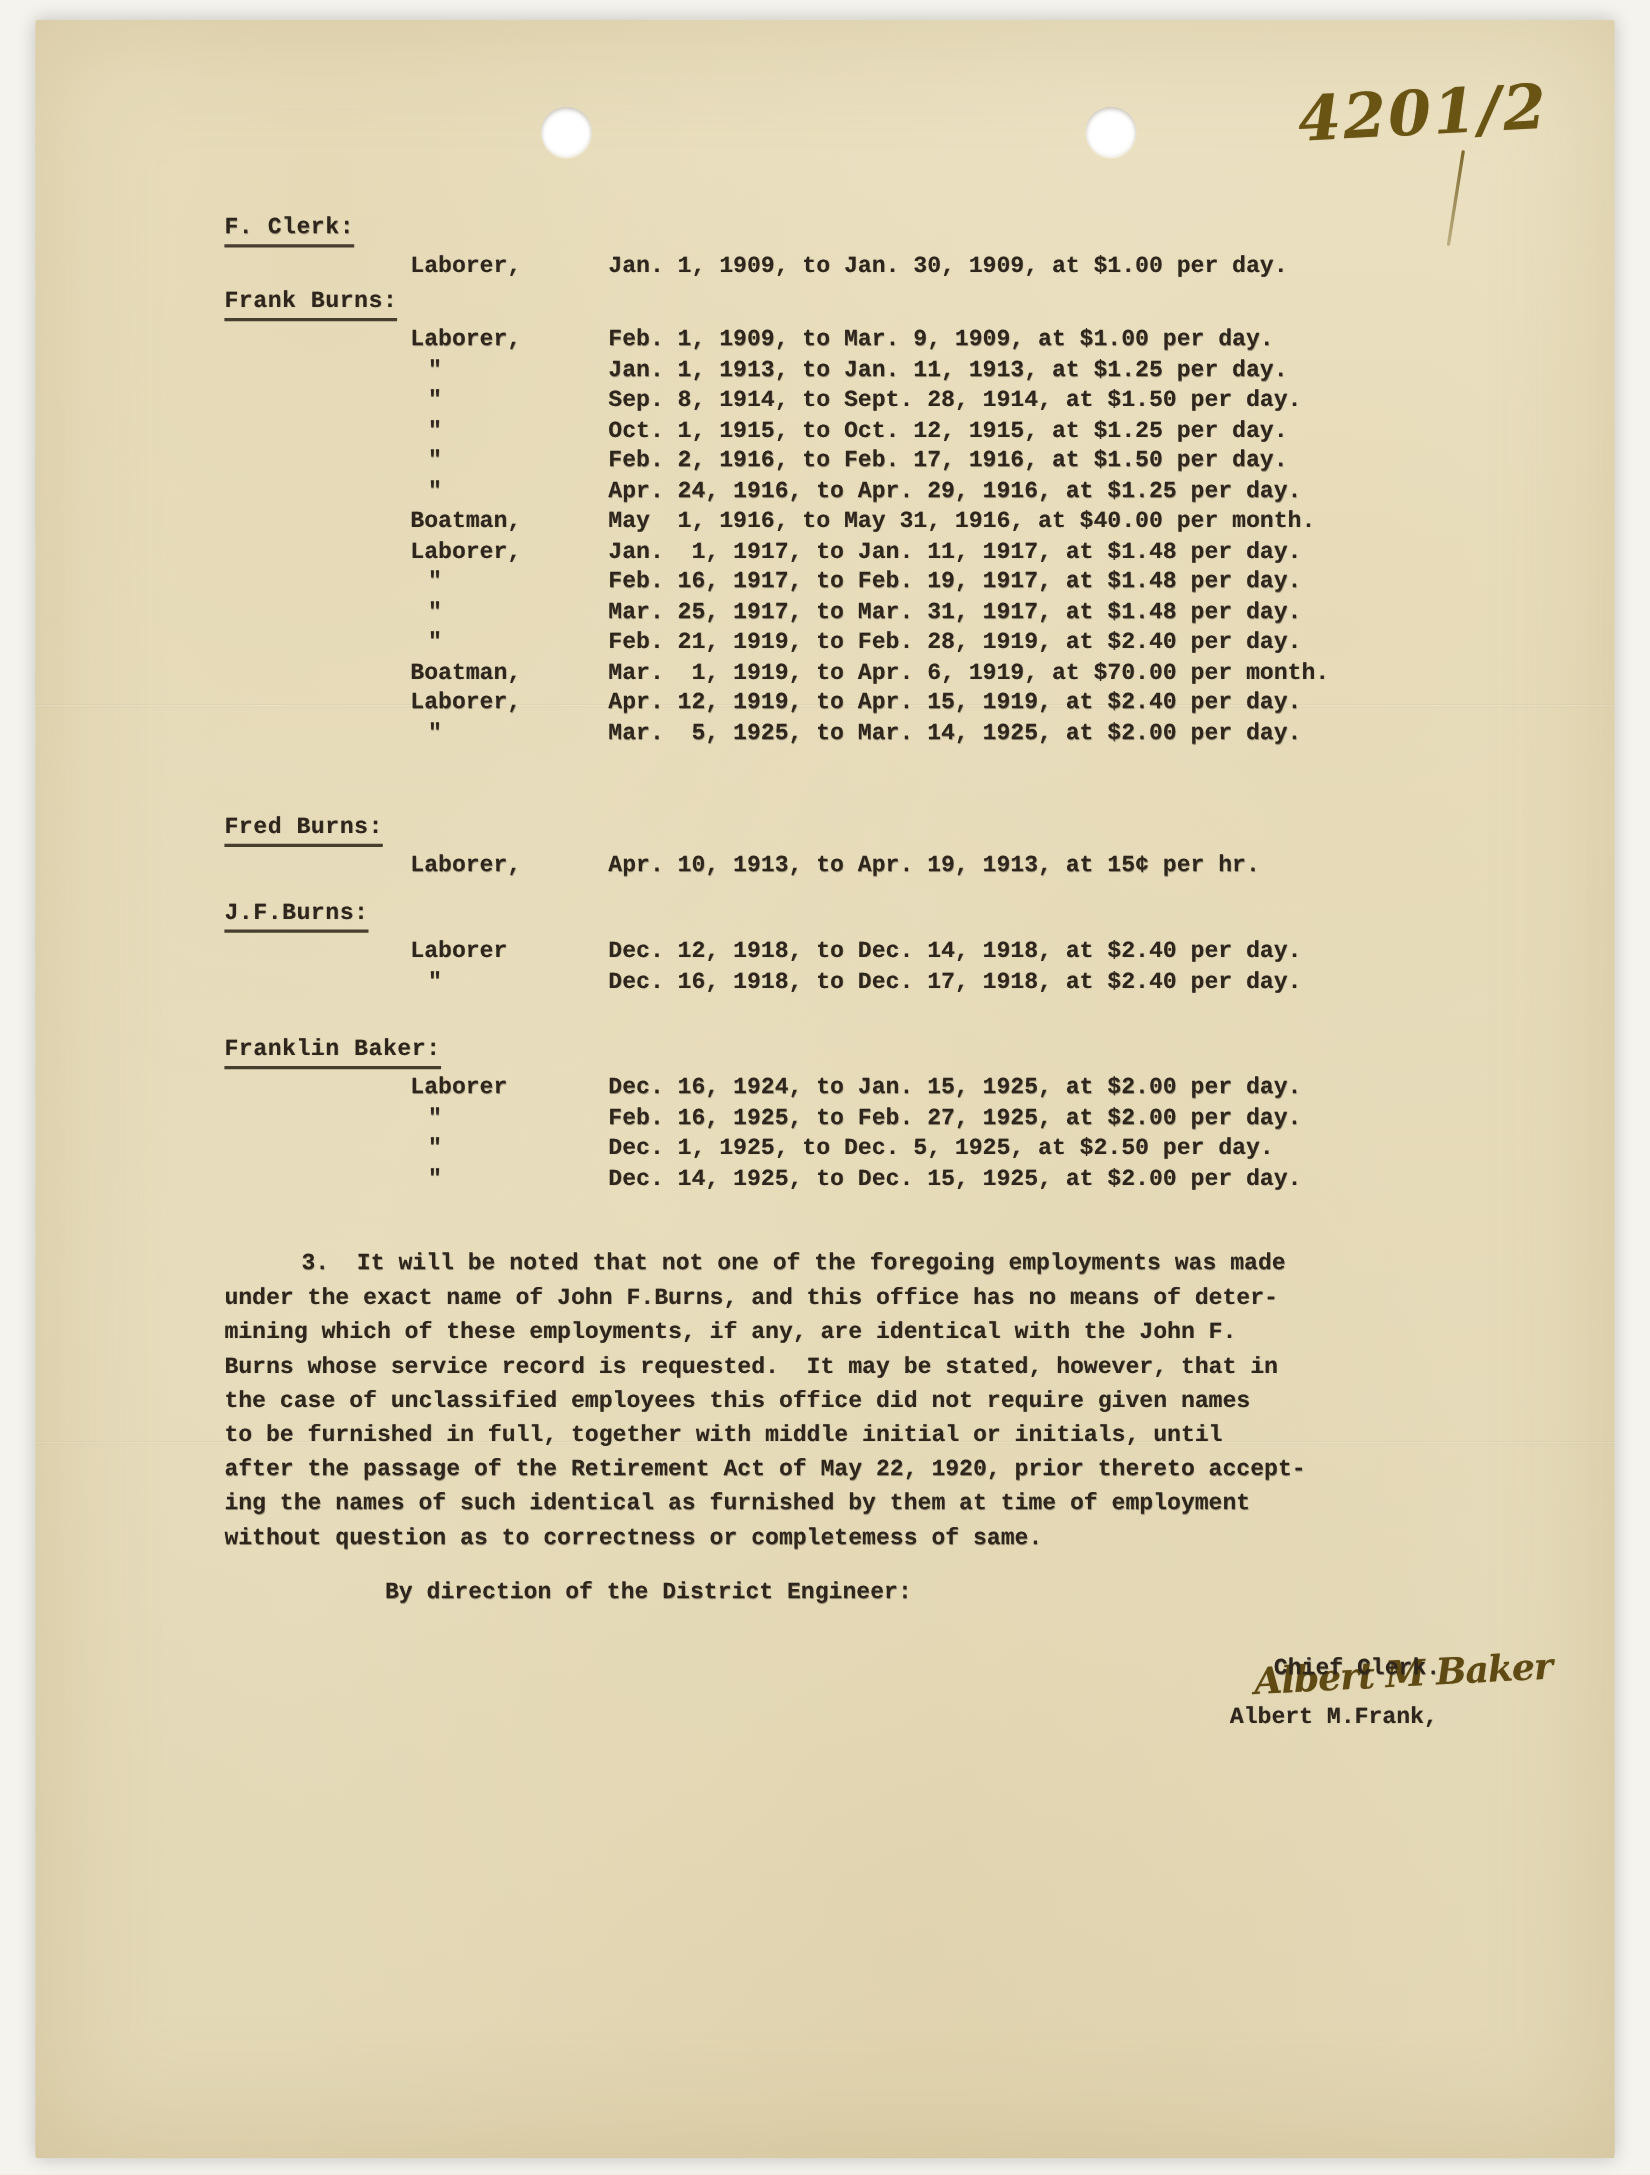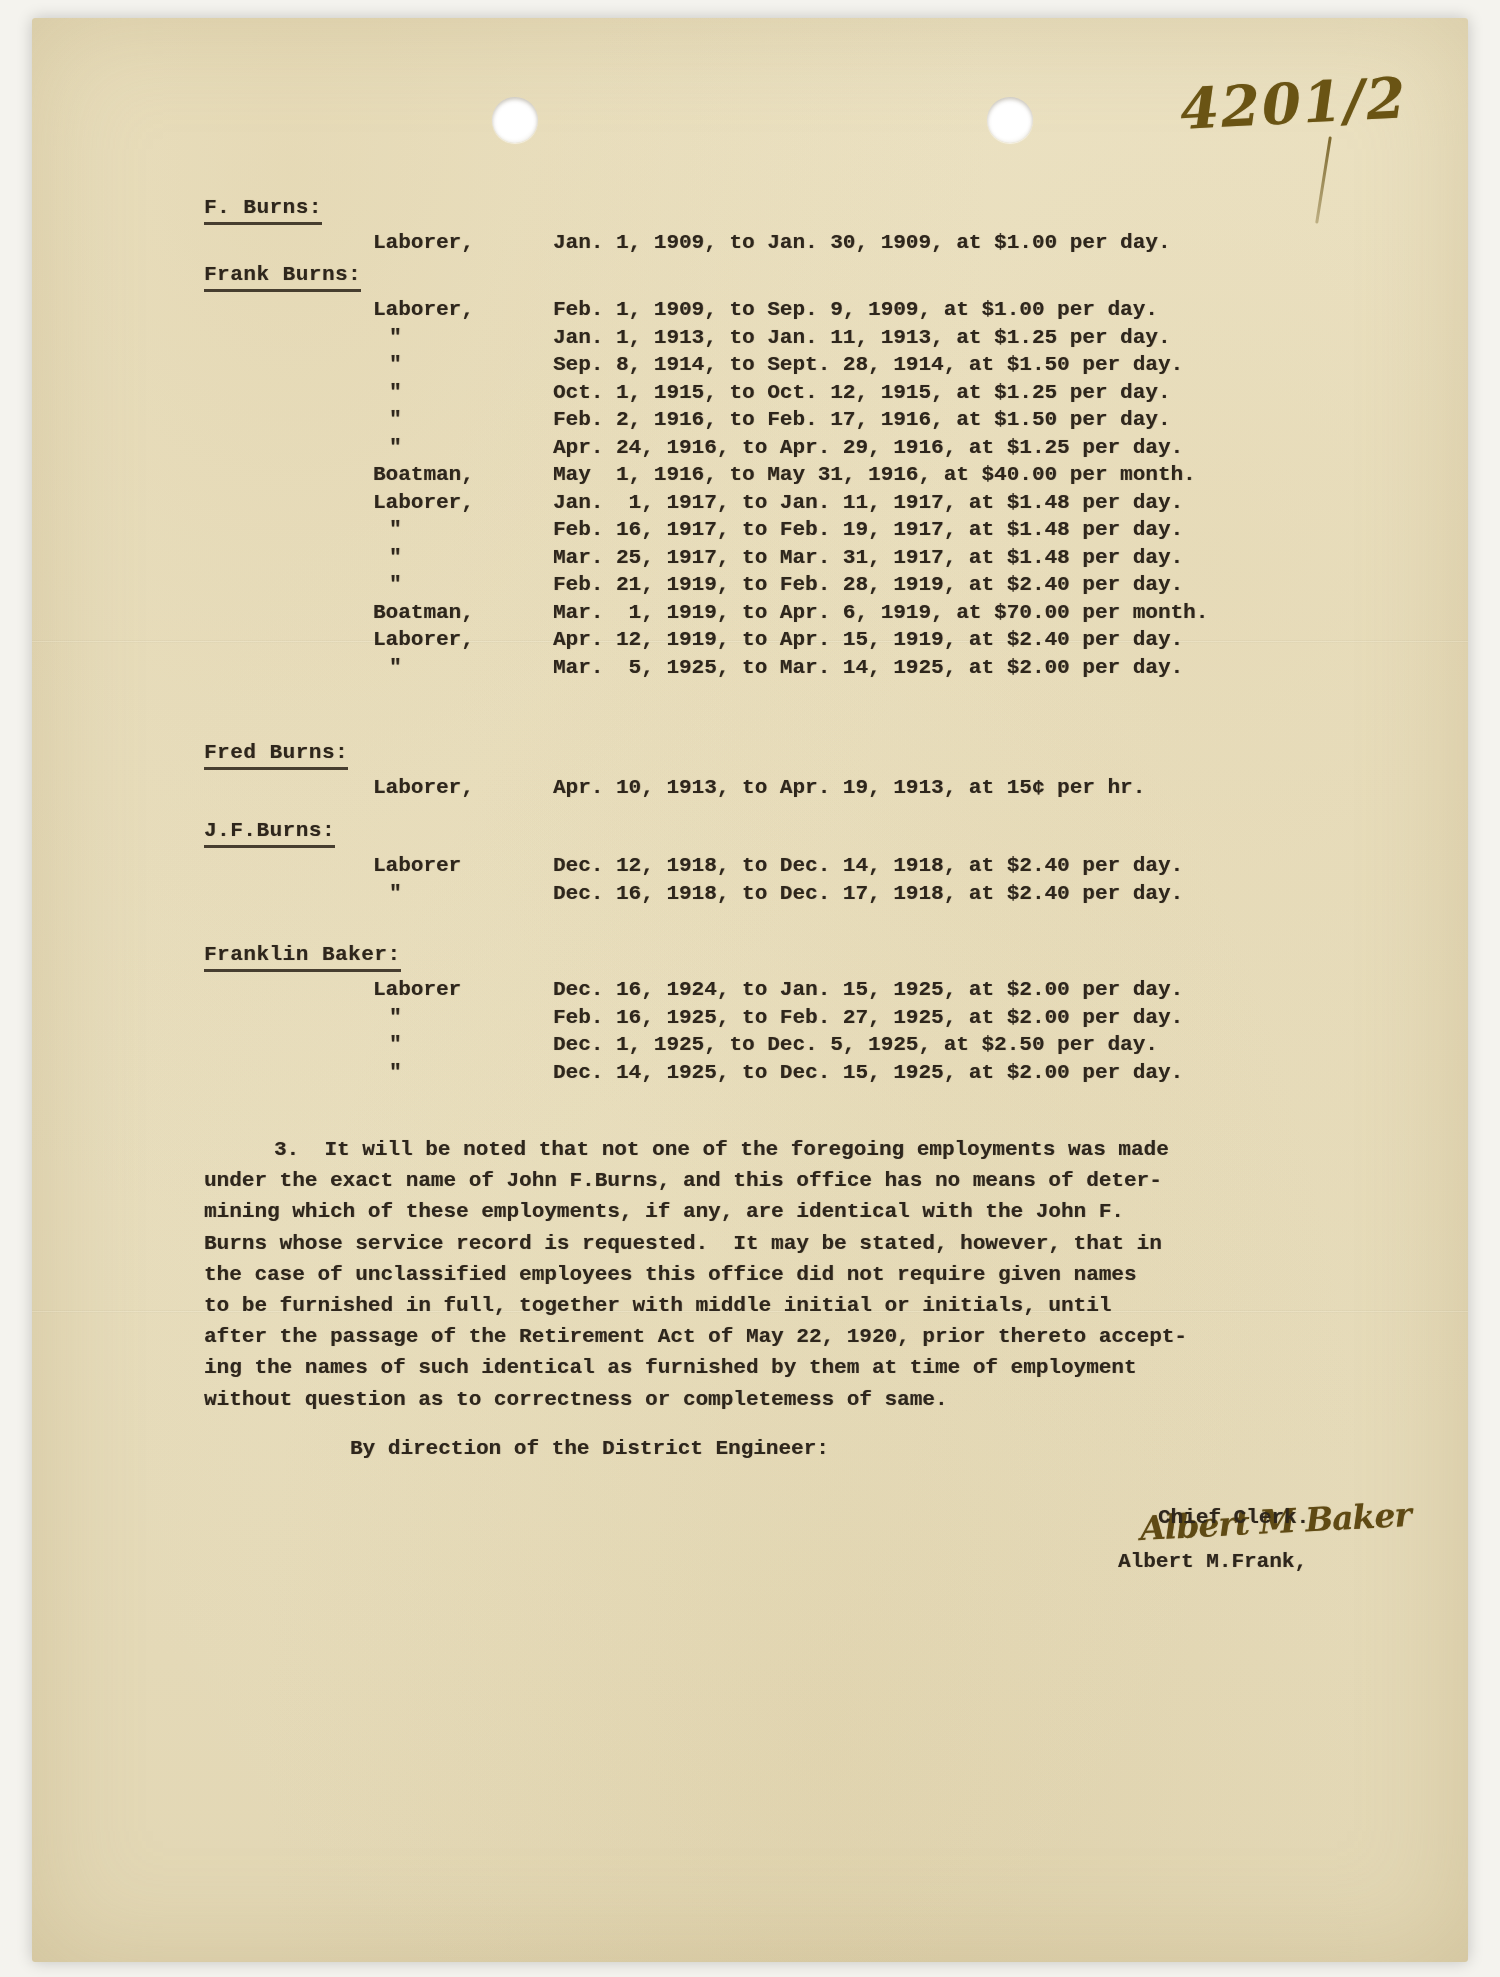--- a/index.html
+++ b/index.html
@@ -73,30 +73,30 @@
   <div class="crease" style="top:622px"></div>
   <div class="crease" style="top:1292px"></div>
 
   <div class="hole" style="left:460px;top:79px"></div>
   <div class="hole" style="left:955px;top:79px"></div>
 
   <div class="annotation">4201/2</div>
   <div class="slash-tail"></div>
 
   <div class="section typed" style="top:177px">
-    <h2 class="heading">F. Burns:</h2>
+    <h2 class="heading">F. Clerk:</h2>
     <div class="rows">
       <div class="row"><span class="role">Laborer,</span><span class="detail">Jan. 1, 1909, to Jan. 30, 1909, at $1.00 per day.</span></div>
     </div>
   </div>
 
   <div class="section typed" style="top:244px">
     <h2 class="heading">Frank Burns:</h2>
     <div class="rows">
-      <div class="row"><span class="role">Laborer,</span><span class="detail">Feb. 1, 1909, to Sep. 9, 1909, at $1.00 per day.</span></div>
+      <div class="row"><span class="role">Laborer,</span><span class="detail">Feb. 1, 1909, to Mar. 9, 1909, at $1.00 per day.</span></div>
       <div class="row"><span class="role ditto">"</span><span class="detail">Jan. 1, 1913, to Jan. 11, 1913, at $1.25 per day.</span></div>
       <div class="row"><span class="role ditto">"</span><span class="detail">Sep. 8, 1914, to Sept. 28, 1914, at $1.50 per day.</span></div>
       <div class="row"><span class="role ditto">"</span><span class="detail">Oct. 1, 1915, to Oct. 12, 1915, at $1.25 per day.</span></div>
       <div class="row"><span class="role ditto">"</span><span class="detail">Feb. 2, 1916, to Feb. 17, 1916, at $1.50 per day.</span></div>
       <div class="row"><span class="role ditto">"</span><span class="detail">Apr. 24, 1916, to Apr. 29, 1916, at $1.25 per day.</span></div>
       <div class="row"><span class="role">Boatman,</span><span class="detail">May  1, 1916, to May 31, 1916, at $40.00 per month.</span></div>
       <div class="row"><span class="role">Laborer,</span><span class="detail">Jan.  1, 1917, to Jan. 11, 1917, at $1.48 per day.</span></div>
       <div class="row"><span class="role ditto">"</span><span class="detail">Feb. 16, 1917, to Feb. 19, 1917, at $1.48 per day.</span></div>
       <div class="row"><span class="role ditto">"</span><span class="detail">Mar. 25, 1917, to Mar. 31, 1917, at $1.48 per day.</span></div>
       <div class="row"><span class="role ditto">"</span><span class="detail">Feb. 21, 1919, to Feb. 28, 1919, at $2.40 per day.</span></div>

